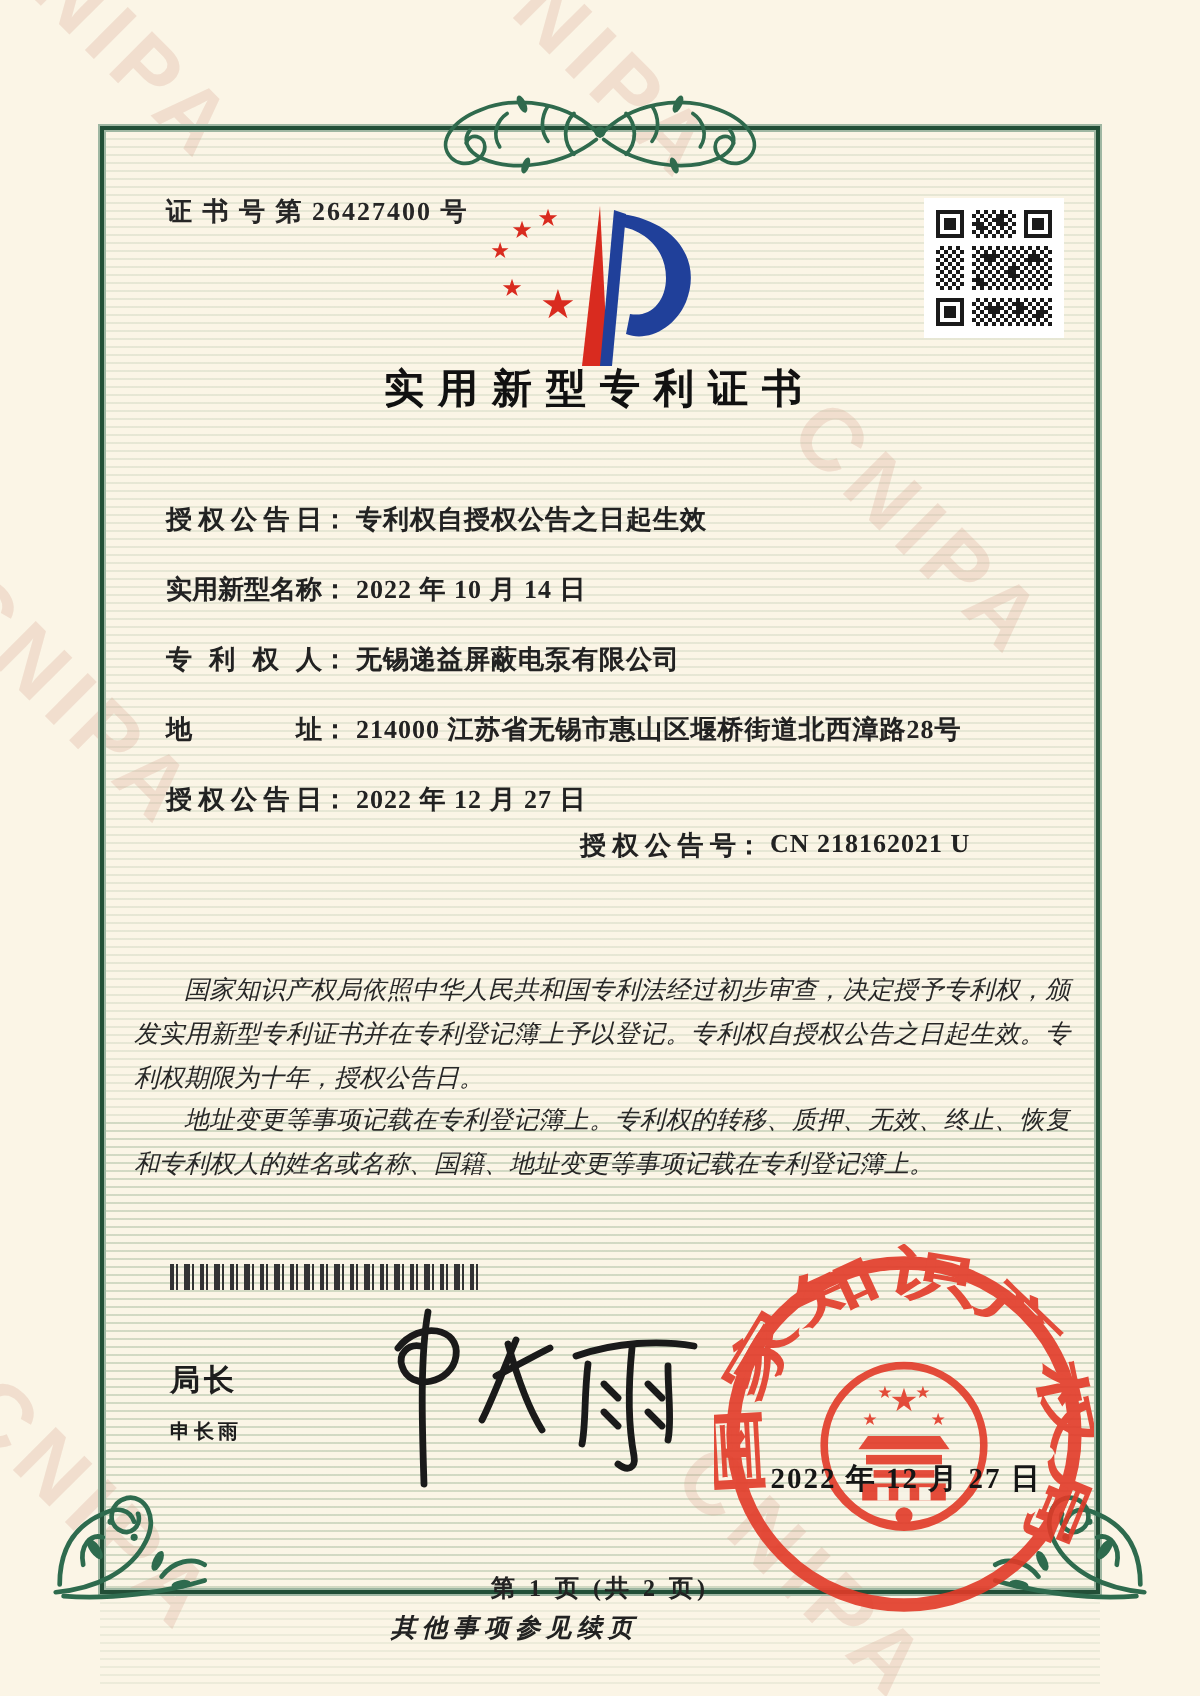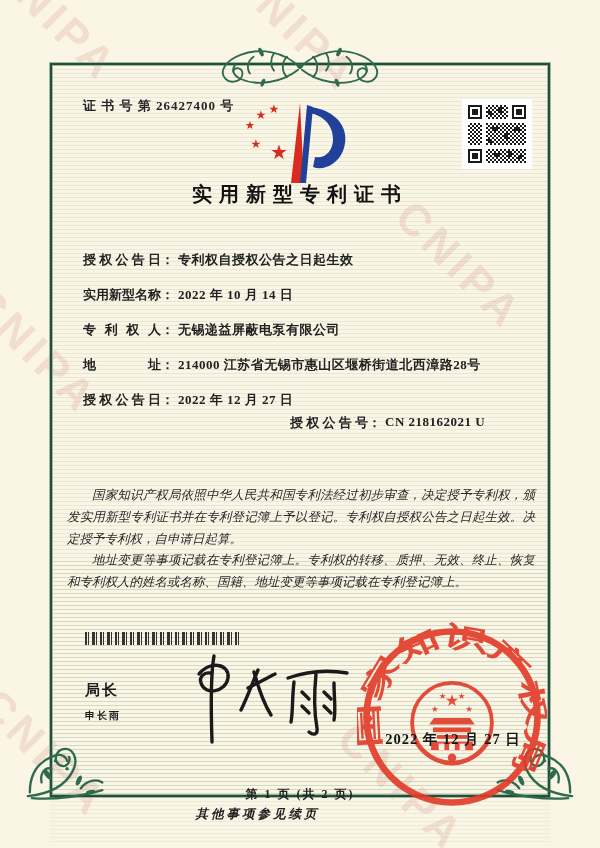--- a/index.html
+++ b/index.html
@@ -245,21 +245,21 @@
       <span>
         <span class="flabel">授权公告日</span><span class="fcolon">：</span><span class="fvalue">2022 年 12 月 27 日</span>
       </span>
       <span class="grant-right">
         <span class="flabel">授权公告号</span><span class="fcolon">：</span><span class="fvalue">CN 218162021 U</span>
       </span>
     </div>
   </div>
 
   <div class="paras">
-    <p>国家知识产权局依照中华人民共和国专利法经过初步审查，决定授予专利权，颁发实用新型专利证书并在专利登记簿上予以登记。专利权自授权公告之日起生效。决定授予专利权，自申请日起算。</p>
+    <p>国家知识产权局依照中华人民共和国专利法经过初步审查，决定授予专利权，颁发实用新型专利证书并在专利登记簿上予以登记。专利权自授权公告之日起生效。专利权期限为十年，授权公告日。</p>
     <p>地址变更等事项记载在专利登记簿上。专利权的转移、质押、无效、终止、恢复和专利权人的姓名或名称、国籍、地址变更等事项记载在专利登记簿上。</p>
   </div>
 
   <div class="barcode"></div>
 
   <div class="director-title">局长</div>
   <div class="director-name">申长雨</div>
 
   <svg class="signature" viewBox="0 0 165 100">
     <g stroke="#1a1a1a" stroke-width="3.4" fill="none" stroke-linecap="round" stroke-linejoin="round">

